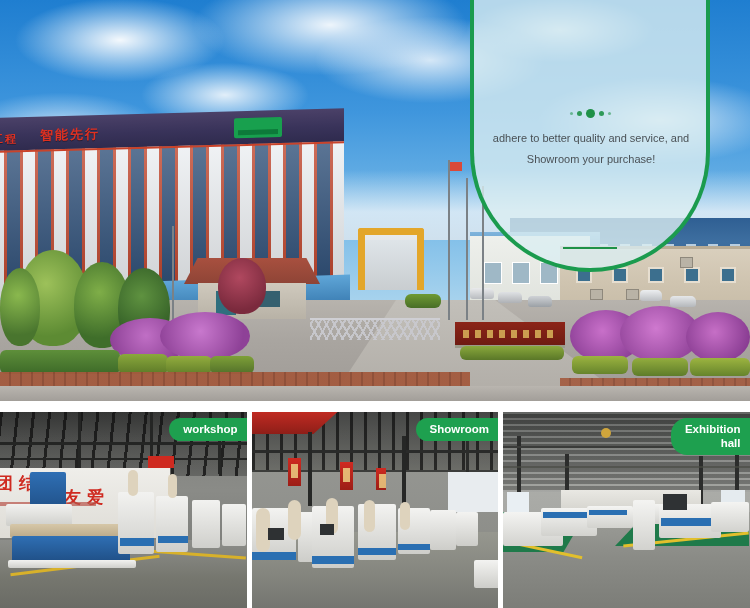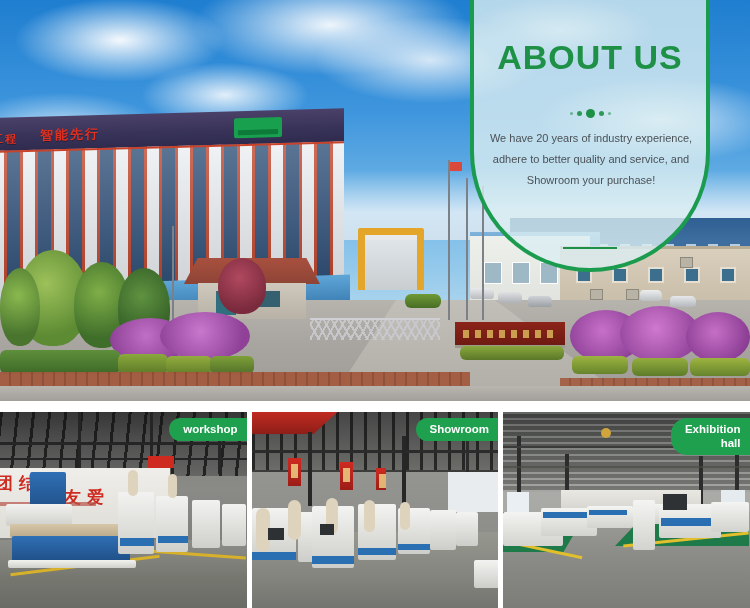--- a/index.html
+++ b/index.html
@@ -323,30 +323,28 @@
     <span class="hedge" style="left:572px;top:356px;width:56px;height:18px;background:linear-gradient(180deg,#9cb440,#66842c);"></span>
     <span class="hedge" style="left:632px;top:358px;width:56px;height:18px;background:linear-gradient(180deg,#93ad3e,#5e7c2a);"></span>
     <span class="hedge" style="left:690px;top:358px;width:60px;height:18px;background:linear-gradient(180deg,#9cb440,#66842c);"></span>
     <span class="hedge" style="left:405px;top:294px;width:36px;height:14px;background:linear-gradient(180deg,#6f9a34,#486e26);"></span>
 
     <div class="brick"></div>
     <div class="brick2"></div>
     <div class="curb"></div>
 
     <div class="about">
-      <div class="about-title">ABOUT US</div>
       <div class="dots">
         <span class="dot d-s"></span>
         <span class="dot d-m"></span>
         <span class="dot d-l"></span>
         <span class="dot d-m"></span>
         <span class="dot d-s"></span>
       </div>
       <div class="about-body">
-        <span class="ln">We have 20 years of industry experience,</span>
         <span class="ln">adhere to better quality and service, and</span>
         <span class="ln">Showroom your purchase!</span>
       </div>
       <div class="about-rule"></div>
     </div>
   </div>
 
   <div class="strip">
 
     <div class="cell">

